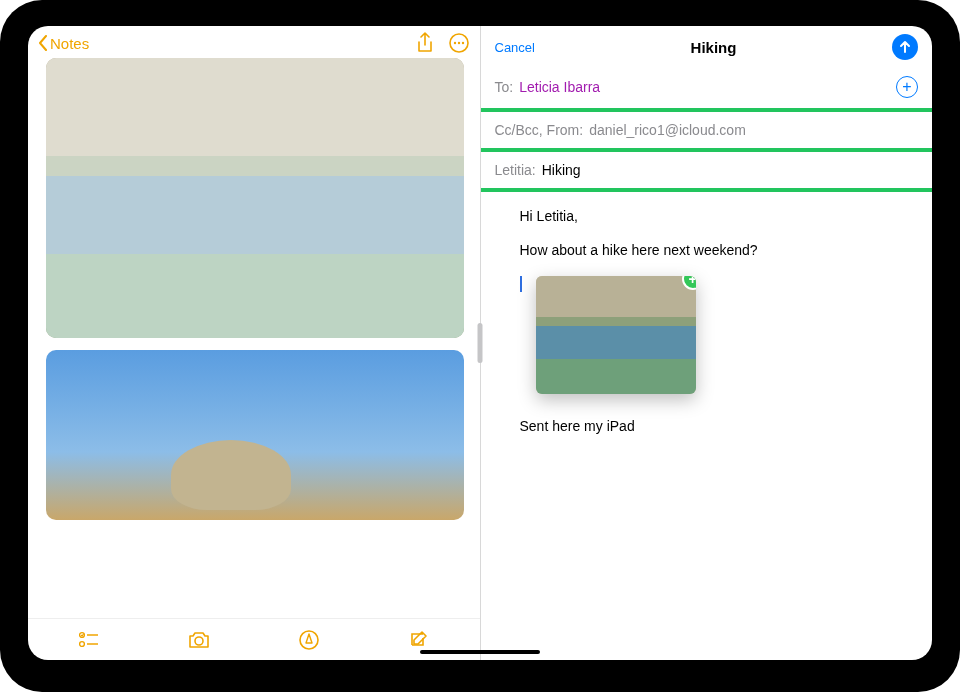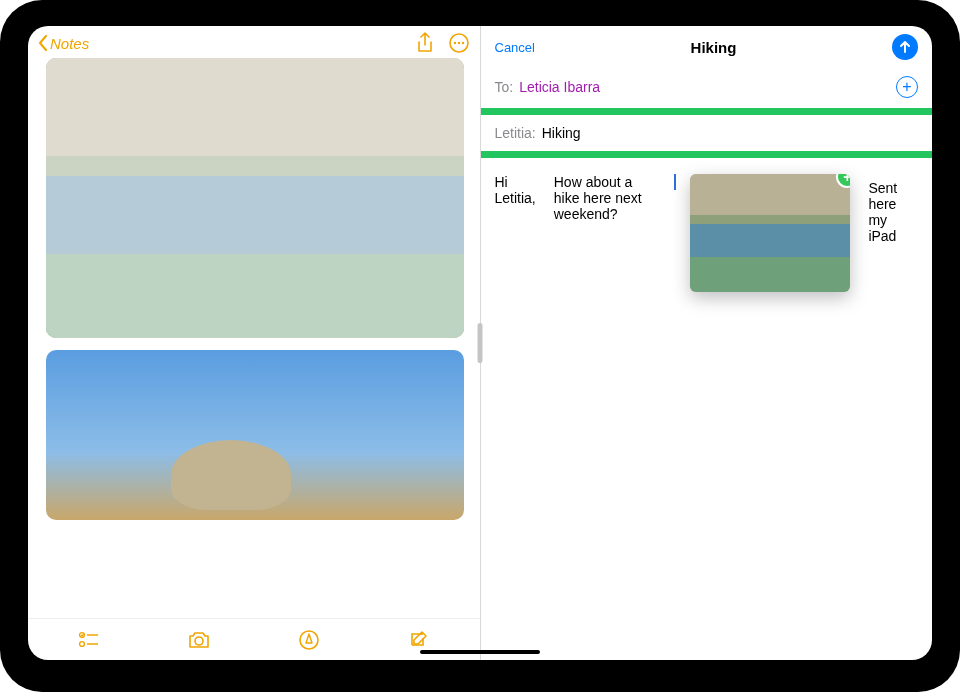--- a/index.html
+++ b/index.html
@@ -73,21 +73,21 @@
       width:5px; height:40px;
       background:#c5c5c7;
       border-radius:3px;
       z-index:3;
     }
     
     .notes-header {
       display:flex; align-items:center; justify-content:space-between;
       padding: 6px 10px 4px 10px;
     }
-    .back-btn { display:flex; align-items:flex-start; color:#f0a500; font-size:15px; gap:2px;font-style:italic; }
+    .back-btn { display:flex; align-items:flex-start; color:#f0a500; font-size:15px; gap:2px; }
     .notes-actions { display:flex; align-items:center; gap:14px; }
     .icon-yellow { color:#f0a500; }
     .note-title {
       font-size: 24px; font-weight:700; padding: 6px 16px 10px 18px; color:#111;
     }
     .note-body {
       flex:1; overflow:hidden; padding: 0 16px 0 18px;
       display:flex; flex-direction:column; gap:12px;
     }
     .photo {
@@ -118,36 +118,37 @@
       padding: 8px 14px 6px 14px;
     }
     .cancel { color:#007aff; font-size:13px; }
     .mail-title { font-size:15px; font-weight:600; color:#000;}
     .send-btn {
       width:26px; height:26px; border-radius:50%; background:#007aff;
       display:flex; align-items:center; justify-content:center;
     }
     .field-row {
       display:flex; align-items:center; gap:6px;
-      padding: 10px 14px; border-bottom:7px solid #22c55e;
+      padding: 10px 14px; border-bottom:4px solid #22c55e;
       font-size:14px; color:#8a8a8e;
     }
     .field-row .recipient { color:#a21caf; }
     .field-row.to { justify-content:space-between; }
     .to-left{ display:flex; gap:6px; align-items:center;}
     .add-contact {
       width:22px; height:22px; border-radius:50%; border:1.5px solid #007aff;
       color:#007aff; display:flex; align-items:center; justify-content:center;
       font-size:16px; line-height:1;
     }
     .subject-row .value { color:#000; }
     .mail-body {
       padding: 16px 14px; font-size:14px; color:#000;
-      display:flex; flex-direction:row; gap:18px;
+      display:flex; flex-direction:column; gap:18px;
       flex:1;
+      margin-left:25px;
     }
     .cursor {
       display:inline-block; width:2px; height:16px; background:#2f6fe0; vertical-align:middle;
     }
     .drag-thumb {
       width:160px; height:118px; border-radius:6px; position:relative;
       box-shadow: 0 6px 18px rgba(0,0,0,0.25);
       background:#c9c3ad; overflow:hidden; margin-left:14px;
     }
     .drag-thumb .landscape-river { inset:0; }
@@ -260,20 +261,24 @@
         </div>
 
         <div class="field-row to">
           <div class="to-left">
             <span>To:</span>
             <span class="recipient">Leticia Ibarra</span>
           </div>
           <span class="add-contact">+</span>
         </div>
 
+        <div class="field-row">
+          <span>Cc/Bcc, From:</span>
+          <span>daniel_rico1@icloud.com</span>
+        </div>
 
         <div class="field-row subject-row">
           <span>Letitia:</span>
           <span class="value">Hiking</span>
         </div>
 
         <div class="mail-body">
           <div>Hi Letitia,</div>
           <div>How about a hike here next weekend?</div>
           <div style="display:flex; align-items:flex-start;">

